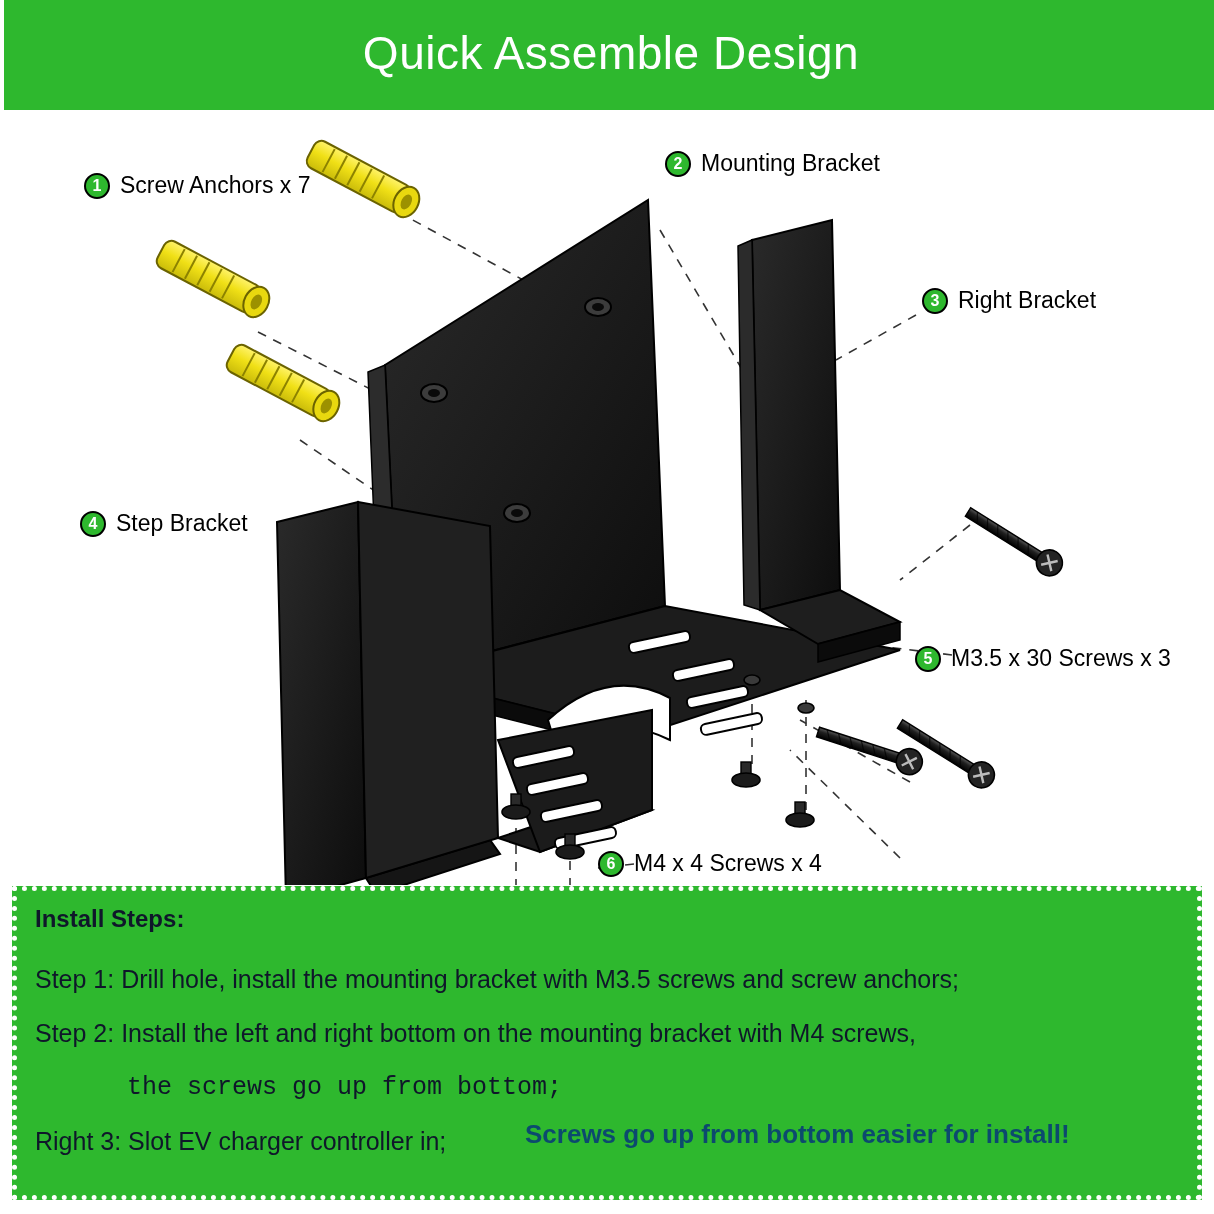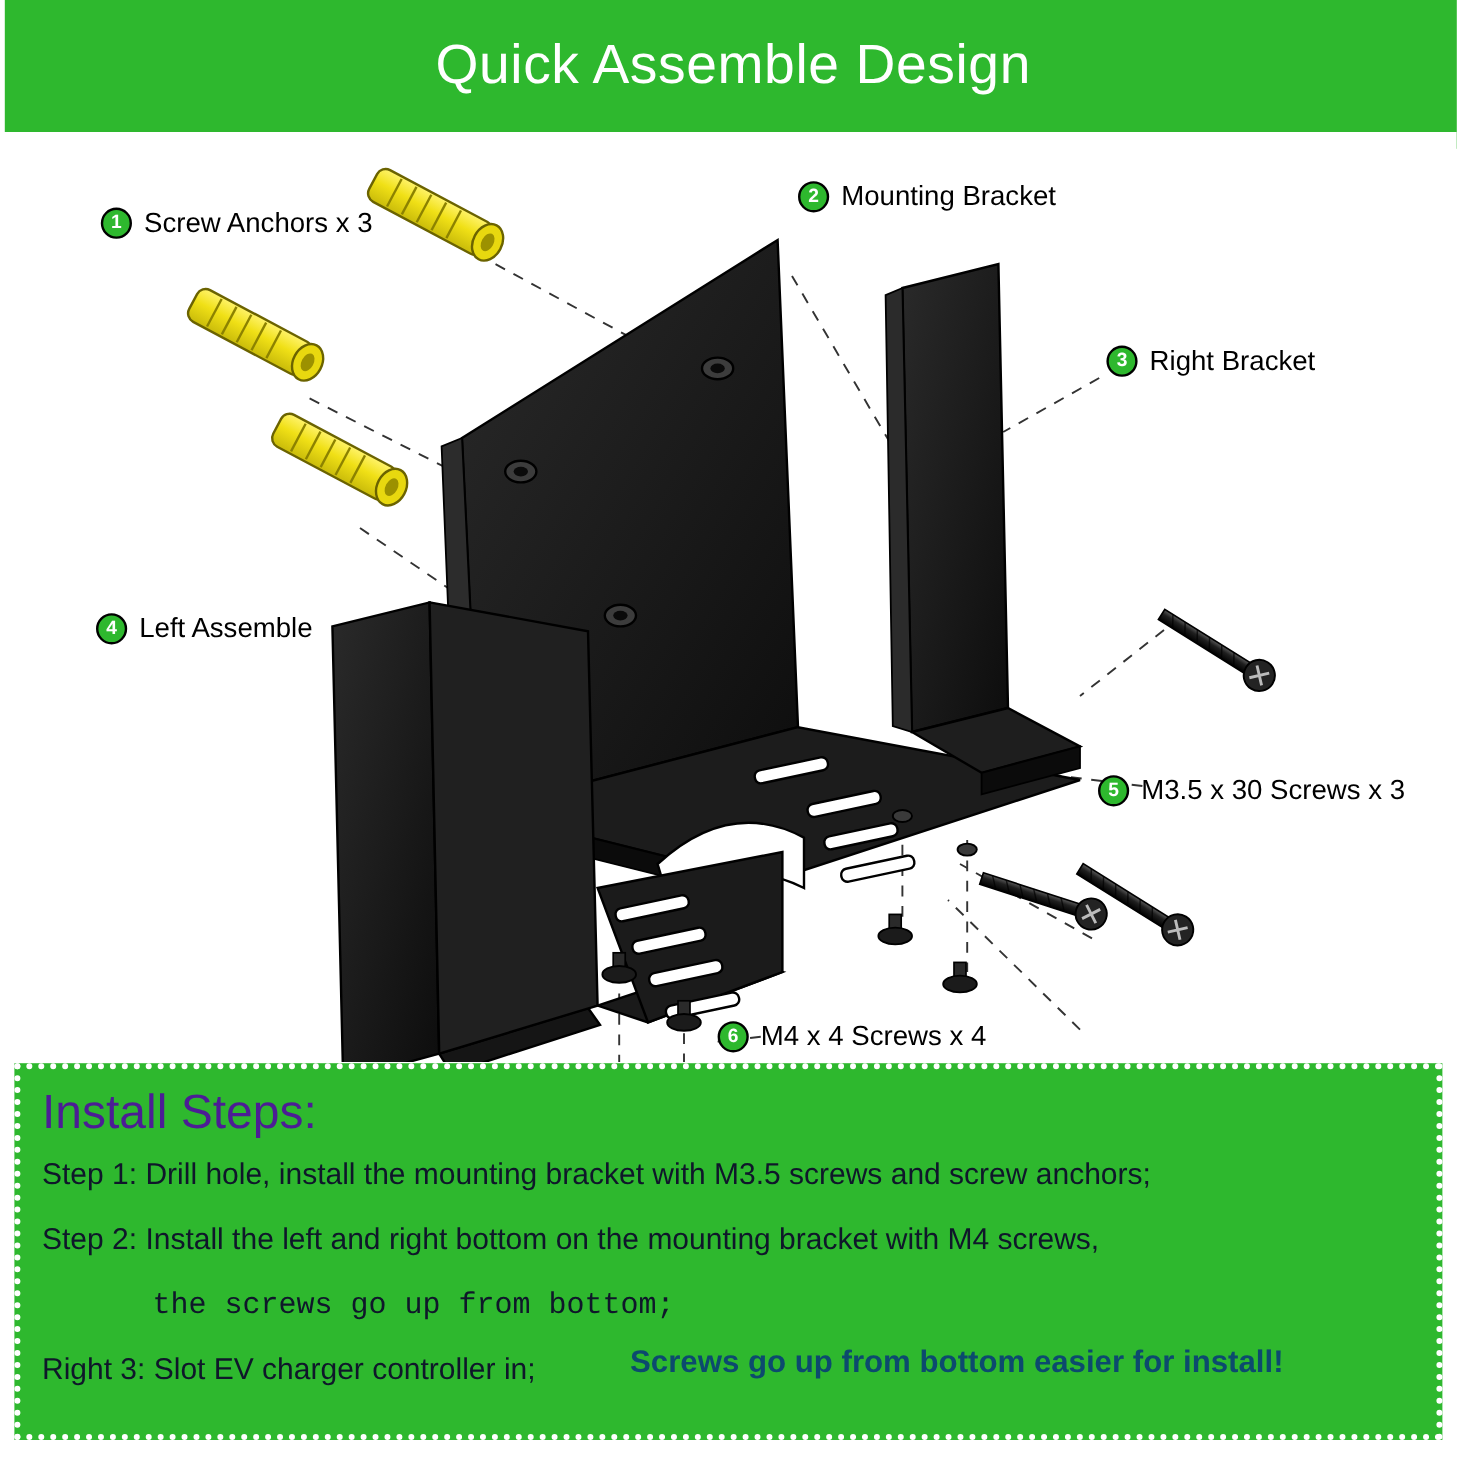--- a/index.html
+++ b/index.html
@@ -44,21 +44,21 @@
   #callout-6{left:598px;top:740px;}
   
   #steps-panel{
     position:absolute;left:12px;top:886px;width:1190px;height:314px;
     background:#2eb82e;
     border:5px dotted #ffffff;
     box-sizing:border-box;
   }
   #steps-title{
     position:absolute;left:18px;top:14px;
-    font-size:40px;font-weight:normal;color:#4c1d95;
+    font-size:24px;font-weight:bold;color:#0f172a;
   }
   .step-line{
     position:absolute;left:18px;
     font-size:25px;color:#0f172a;white-space:nowrap;
   }
   #step-1{top:74px;}
   #step-2{top:128px;}
   #step-2b{top:182px;left:110px;font-family:Liberation Mono, monospace;}
   #step-3{top:236px;}
   #note{
@@ -255,33 +255,33 @@
       </g>
       <g transform="translate(570,740)">
         <rect x="-5" y="-16" width="10" height="16" fill="#2a2a2a" stroke="#000" stroke-width="1.4"></rect>
         <ellipse cx="0" cy="2" rx="14" ry="7" fill="#1b1b1b" stroke="#000" stroke-width="1.6"></ellipse>
       </g>
     </g>
   </svg>
 
   <div class="callout" id="callout-1">
     <span class="badge">1</span>
-    <span class="clabel">Screw Anchors x 3</span>
+    <span class="clabel">Screw Anchors x 7</span>
   </div>
   <div class="callout" id="callout-2">
     <span class="badge">2</span>
     <span class="clabel">Mounting Bracket</span>
   </div>
   <div class="callout" id="callout-3">
     <span class="badge">3</span>
     <span class="clabel">Right Bracket</span>
   </div>
   <div class="callout" id="callout-4">
     <span class="badge">4</span>
-    <span class="clabel">Left Assemble</span>
+    <span class="clabel">Step Bracket</span>
   </div>
   <div class="callout" id="callout-5">
     <span class="badge">5</span>
     <span class="clabel">M3.5 x 30 Screws x 3</span>
   </div>
   <div class="callout" id="callout-6">
     <span class="badge">6</span>
     <span class="clabel">M4 x 4 Screws x 4</span>
   </div>
 </div>

